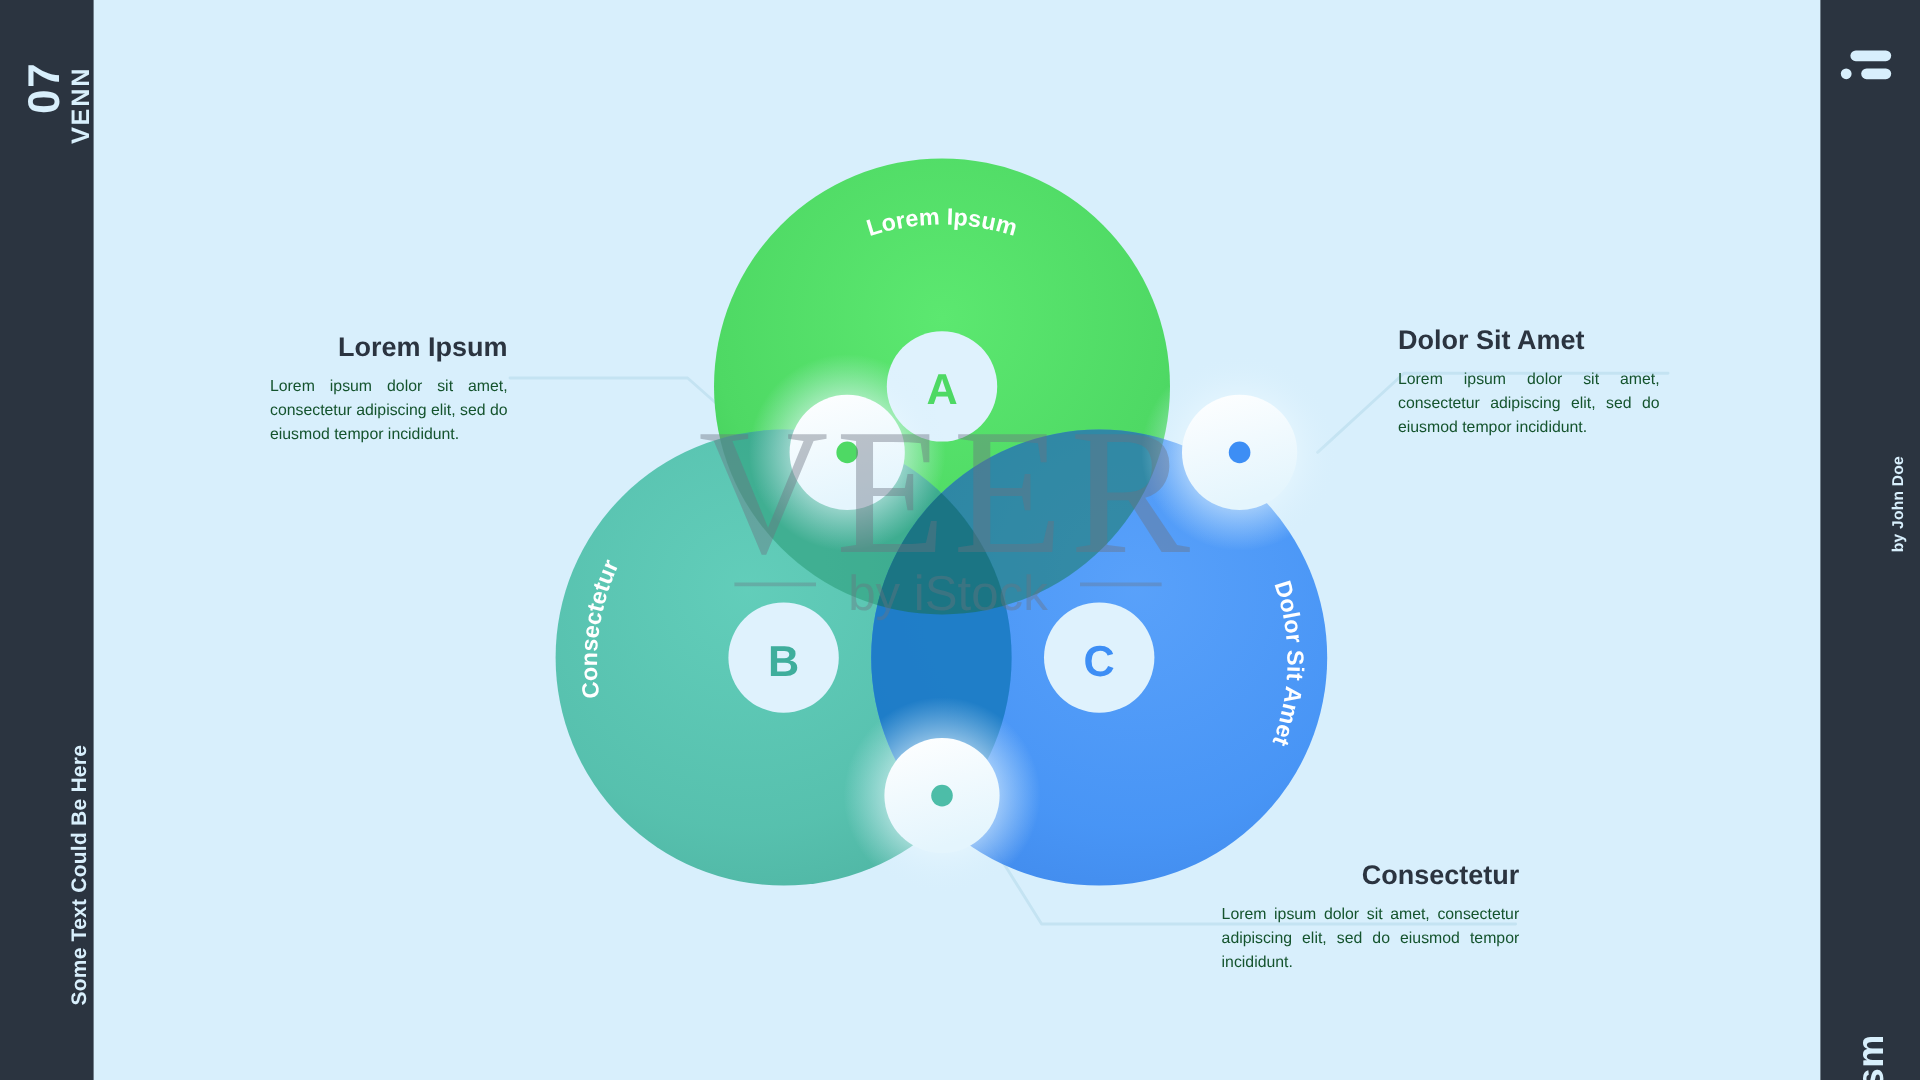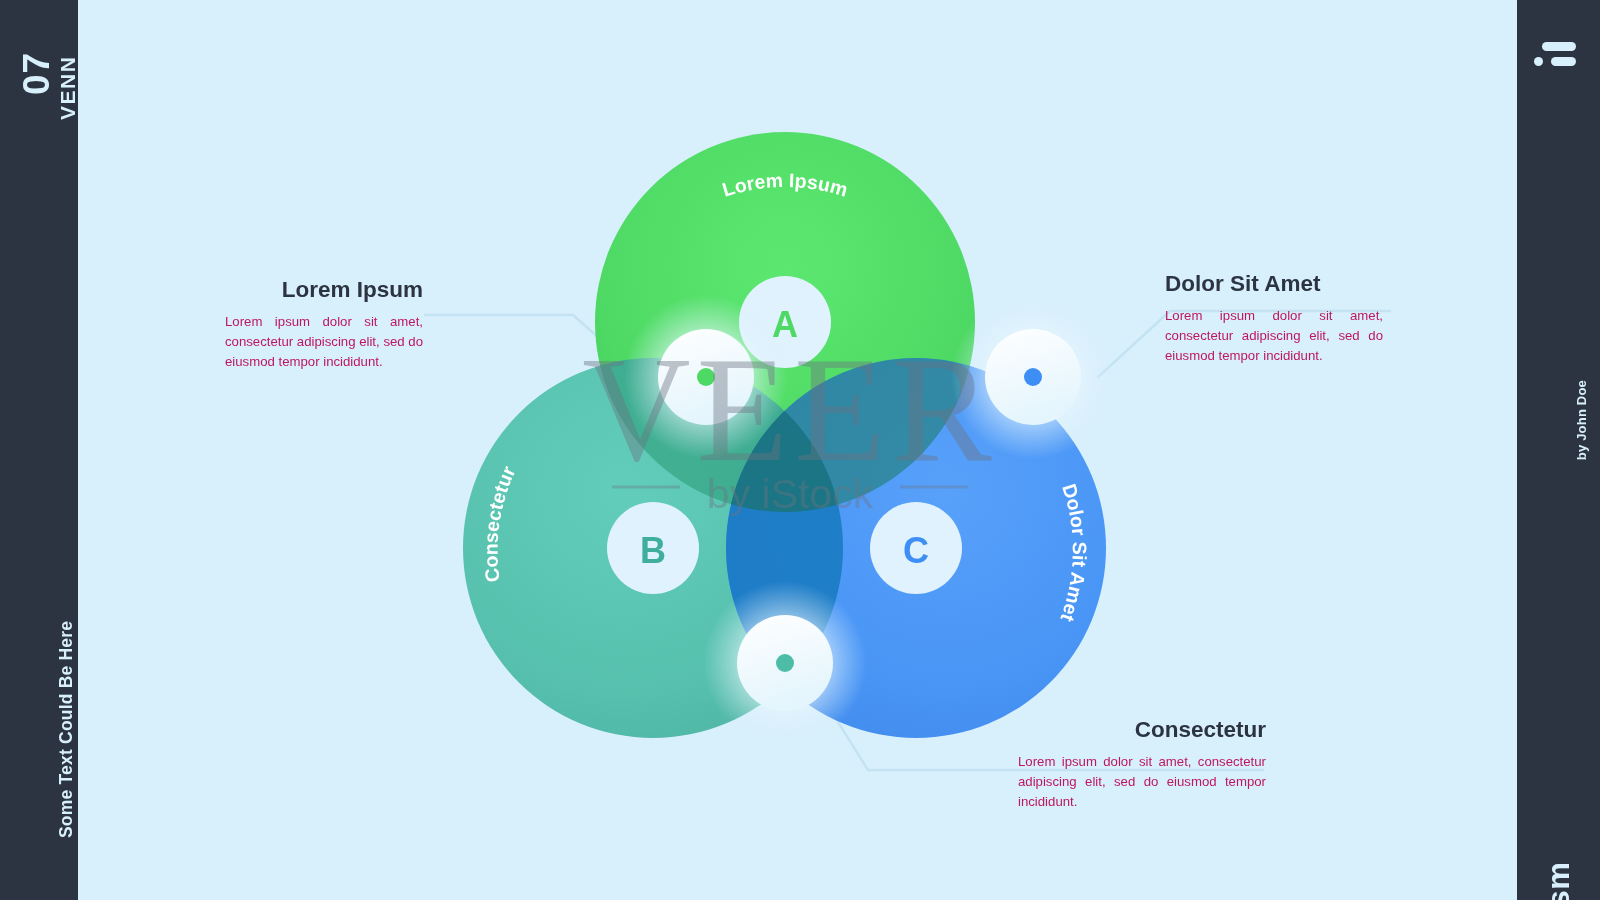--- a/index.html
+++ b/index.html
@@ -126,21 +126,21 @@
     margin: 0 0 9px 0;
     font-size: 22.5px;
     font-weight: 700;
     color: #2b3440;
     line-height: 1.1;
   }
   .callout p {
     margin: 0;
     font-size: 13.2px;
     line-height: 1.52;
-    color: #be185d;
+    color: #14532d;
     text-align: justify;
     text-align-last: left;
   }
 
   .callout-left   { left: 225px; top: 278px; width: 198px; }
   .callout-left h3 { text-align: right; }
 
   .callout-right  { left: 1165px; top: 272px; width: 218px; }
 
   .callout-bottom { left: 1018px; top: 718px; width: 248px; }

